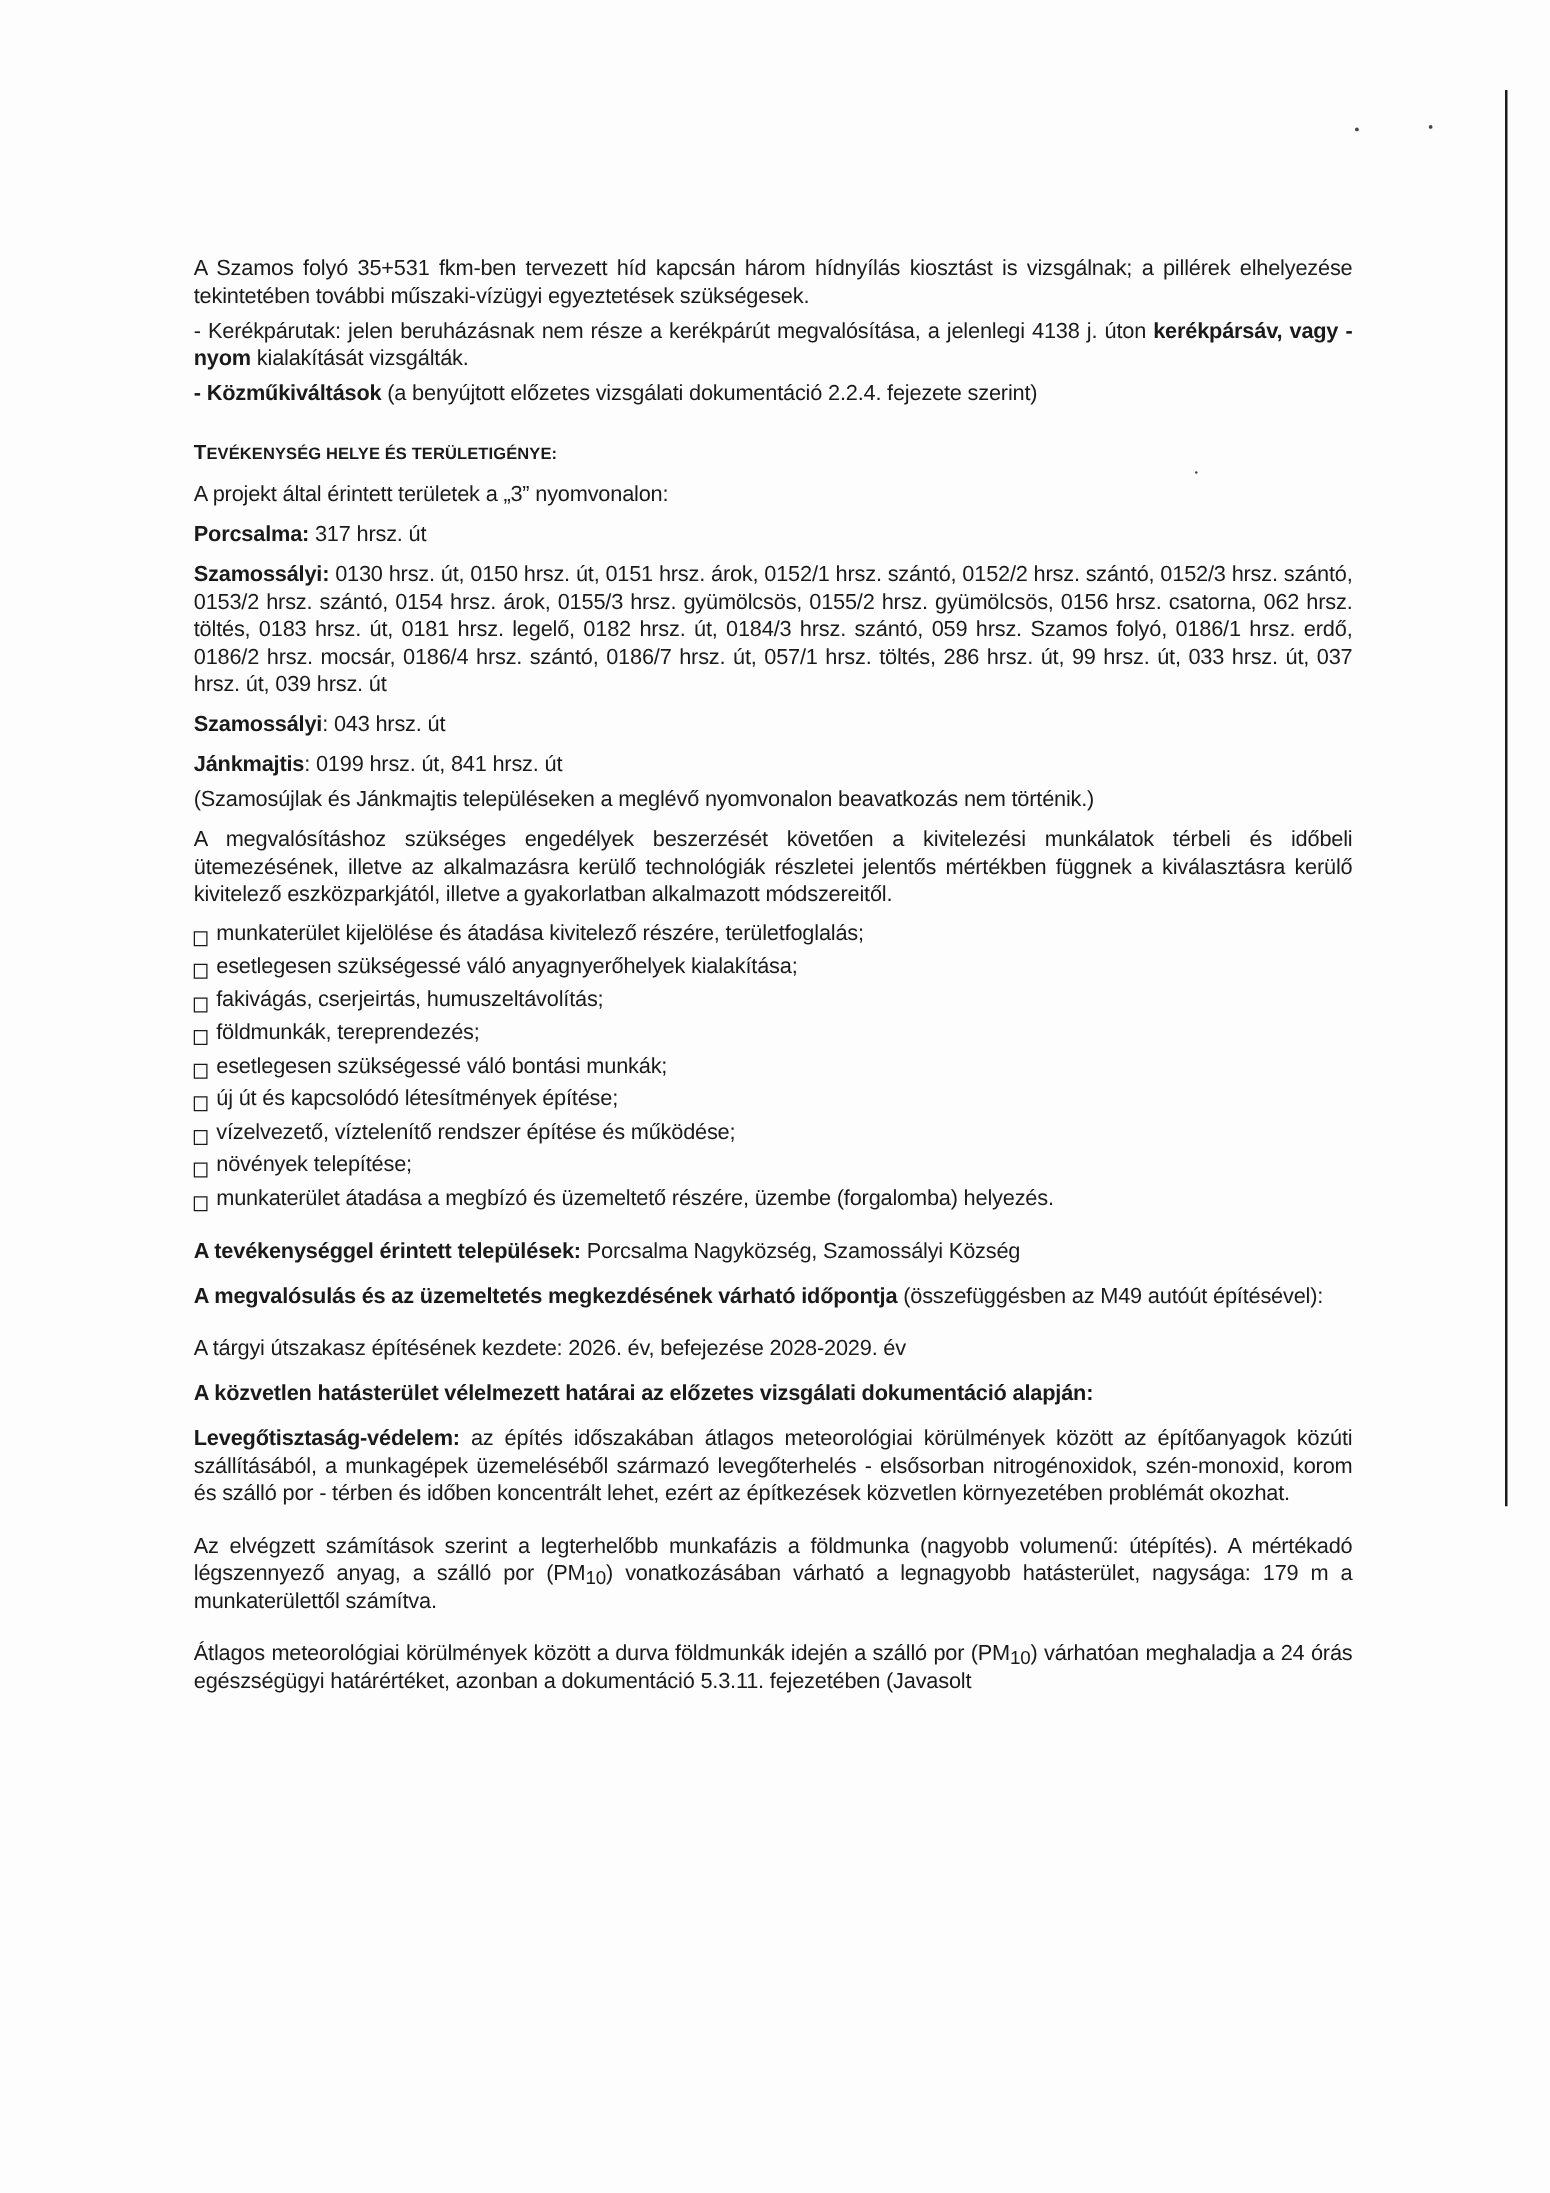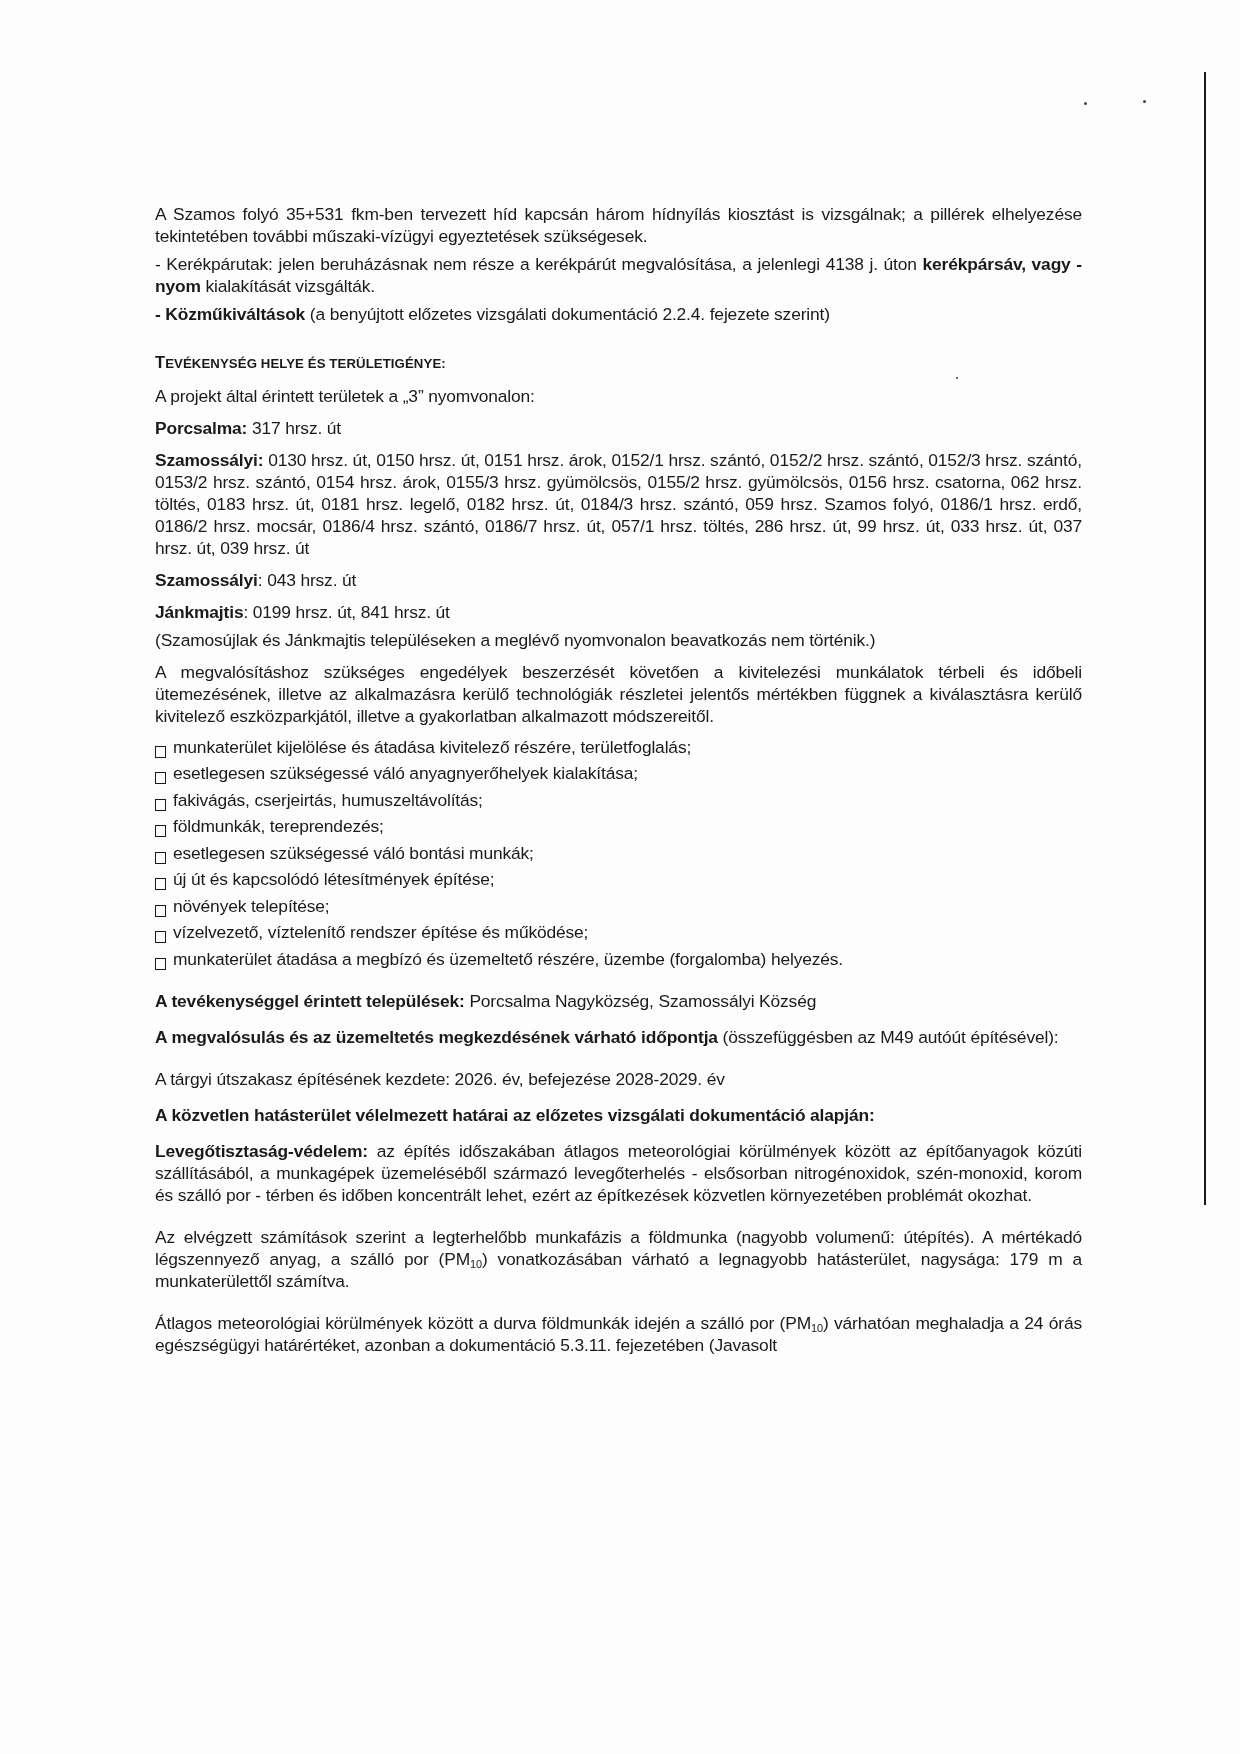--- a/index.html
+++ b/index.html
@@ -74,21 +74,21 @@
   }
   .box {
     display: inline-block;
     width: 11px;
     height: 12px;
     border: 1.5px solid #1a1a1a;
     margin-right: 7px;
     flex: none;
     box-sizing: border-box;
   }
-  sub { font-size: 11px; vertical-align: -3px; line-height: 0; }
+  sub { font-size: 15px; vertical-align: -3px; line-height: 0; }
 </style>
 </head>
 <body>
 
 <div class="page">
   <div class="margin-rule"></div>
   <div class="speck" style="left:1084px;top:102px;"></div>
   <div class="speck" style="left:1143px;top:100px;"></div>
   <div class="speck" style="left:956px;top:377px;width:2px;height:2px;"></div>
 
@@ -138,25 +138,25 @@
       <li>
           <span class="box"></span>
           <span>esetlegesen szükségessé váló bontási munkák;</span>
         </li>
       <li>
           <span class="box"></span>
           <span>új út és kapcsolódó létesítmények építése;</span>
         </li>
       <li>
           <span class="box"></span>
-          <span>növények telepítése;</span>
+          <span>vízelvezető, víztelenítő rendszer építése és működése;</span>
         </li>
       <li>
           <span class="box"></span>
-          <span>vízelvezető, víztelenítő rendszer építése és működése;</span>
+          <span>növények telepítése;</span>
         </li>
       <li>
           <span class="box"></span>
           <span>munkaterület átadása a megbízó és üzemeltető részére, üzembe (forgalomba) helyezés.</span>
         </li>
     </ul>
 
     <p class="gap20"><span class="b">A tevékenységgel érintett települések:</span><span> Porcsalma Nagyközség, Szamossályi Község</span></p>
 
     <p class="gap14"><span class="b">A megvalósulás és az üzemeltetés megkezdésének várható időpontja</span><span> (összefüggésben az M49 autóút építésével):</span></p>

